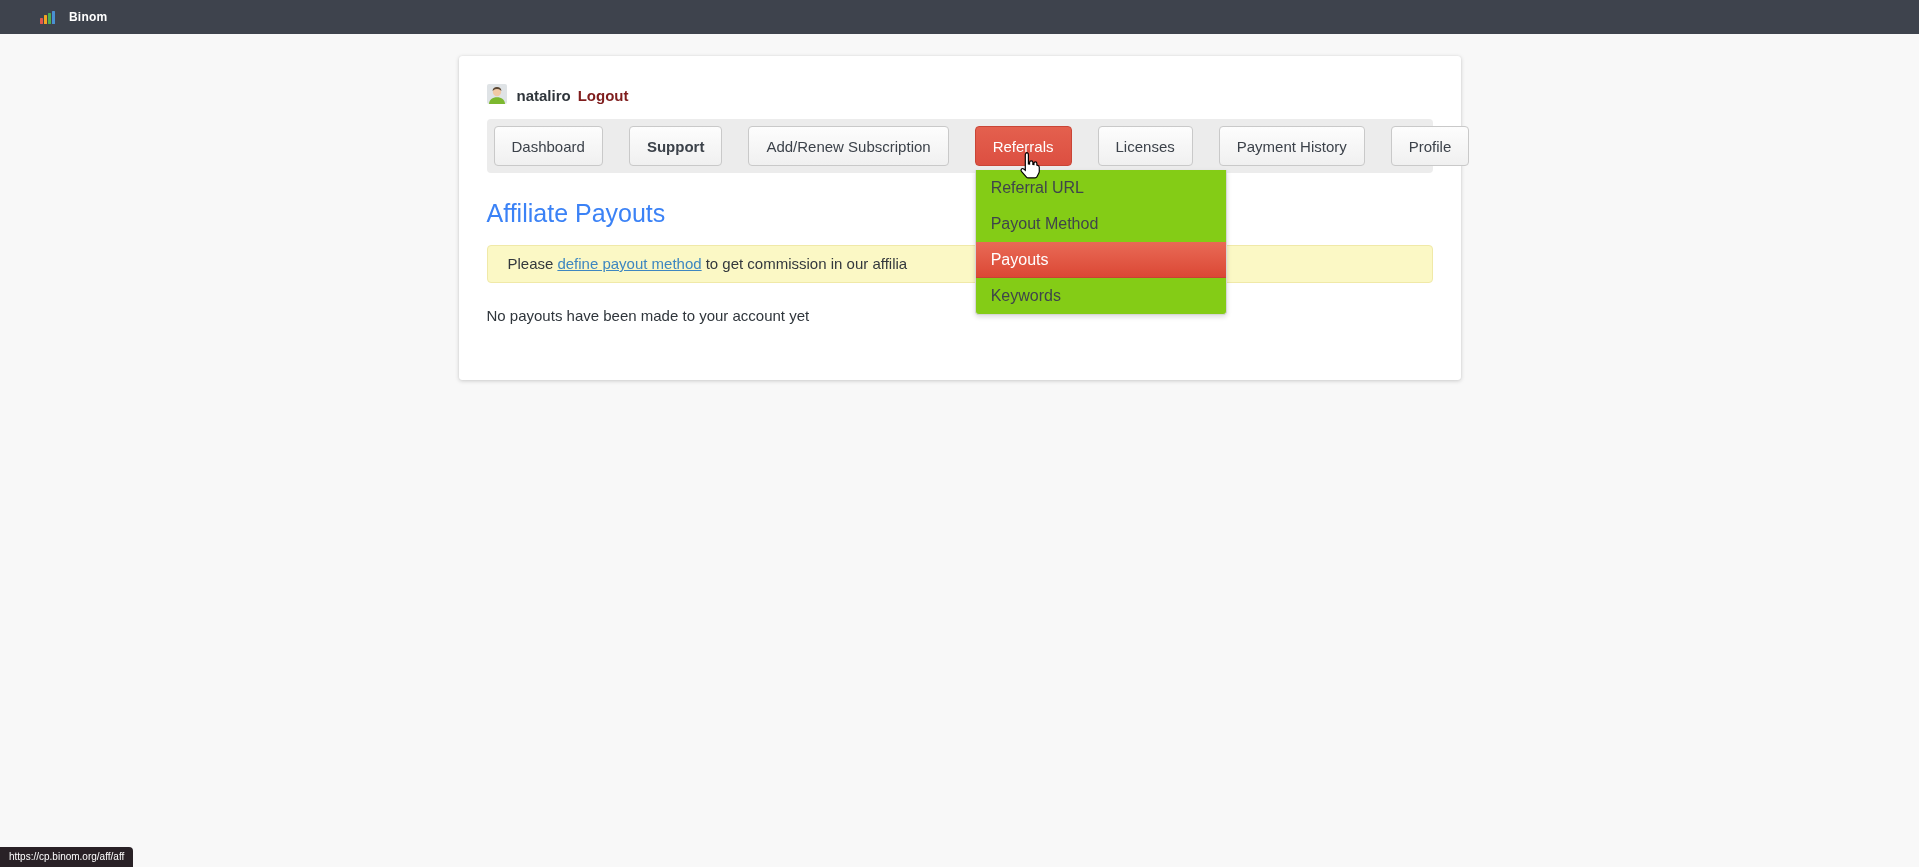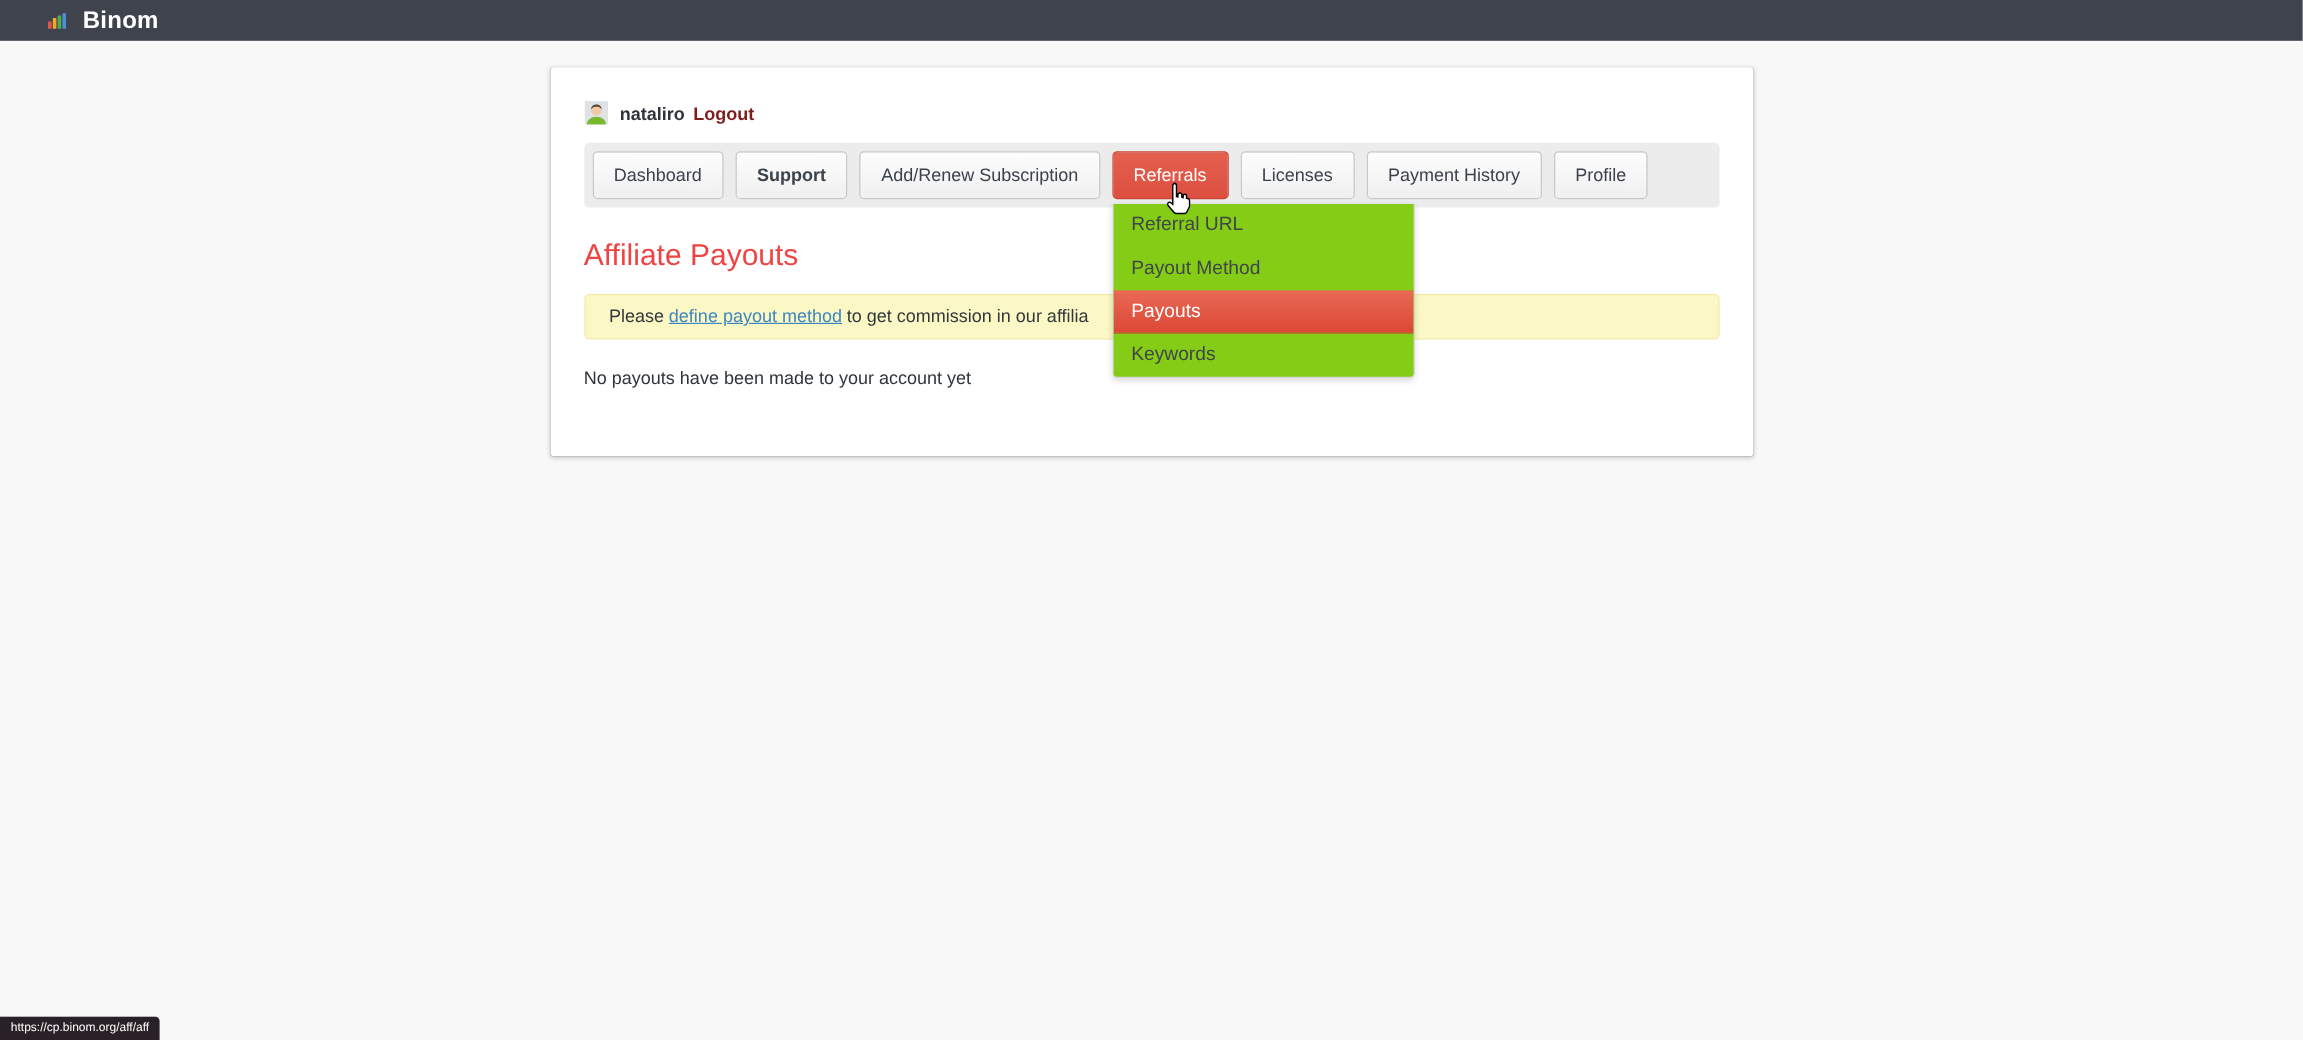--- a/index.html
+++ b/index.html
@@ -18,21 +18,21 @@
     display: flex;
     align-items: center;
     padding-left: 40px;
   }
   .logo-bars { display: flex; align-items: flex-end; gap: 1px; height: 13px; margin-right: 14px; }
   .logo-bars span { width: 3px; display: block; border-radius: 0.5px; }
   .logo-bars .b1 { height: 6px;  background: #e2574c; }
   .logo-bars .b2 { height: 9px;  background: #f5a623; }
   .logo-bars .b3 { height: 11px; background: #4caf50; }
   .logo-bars .b4 { height: 13px; background: #4a90d2; }
-  .brand { color: #ffffff; font-size: 20px; font-weight: 600; letter-spacing: 0.2px; }
+  .brand { color: #ffffff; font-size: 12px; font-weight: 600; letter-spacing: 0.2px; }
 
   
   .card {
     position: relative;
     width: 1002px;
     height: 324px;
     margin: 22px auto 0;
     background: #ffffff;
     border-radius: 3px;
     box-shadow: 0 1px 4px rgba(0,0,0,0.18), 0 0 1px rgba(0,0,0,0.12);
@@ -44,21 +44,21 @@
   .avatar { width: 20px; height: 20px; border-radius: 2px; overflow: hidden; margin-right: 10px; flex: none; }
   .user-name { font-size: 15px; font-weight: 700; color: #2f353b; margin-right: 7px; }
   .logout-link { font-size: 15px; font-weight: 700; color: #7f1d1d; text-decoration: none; cursor: pointer; }
 
   
   .navbar {
     background: #ececec;
     border-radius: 4px;
     padding: 7px;
     display: flex;
-    gap: 10px;
+    gap: 26px;
     height: 54px;
   }
   .btn {
     display: inline-flex;
     align-items: center;
     height: 40px;
     padding: 0 17px;
     background: linear-gradient(#fdfdfd, #f0f0f0);
     border: 1px solid #c9c9c9;
     border-radius: 4px;
@@ -110,21 +110,21 @@
     top: 25px;
     z-index: 30;
     pointer-events: none;
   }
 
   
   .page-title {
     margin: 25px 0 0;
     font-size: 25px;
     font-weight: 400;
-    color: #ef4444;
+    color: #3b82f6;
     line-height: 30px;
   }
 
   
   .notice {
     position: relative;
     z-index: 1;
     margin-top: 17px;
     height: 38px;
     line-height: 36px;

